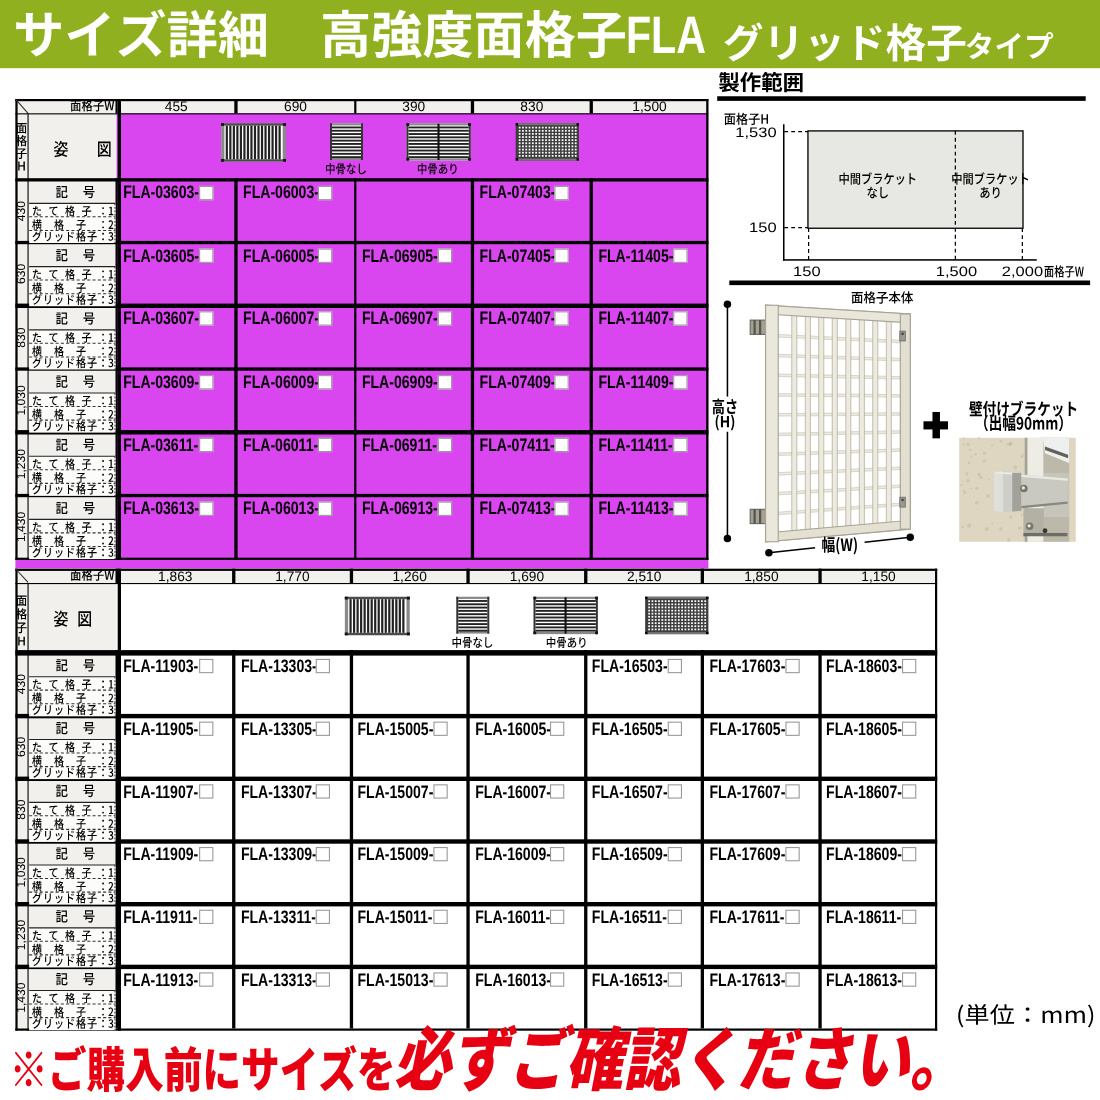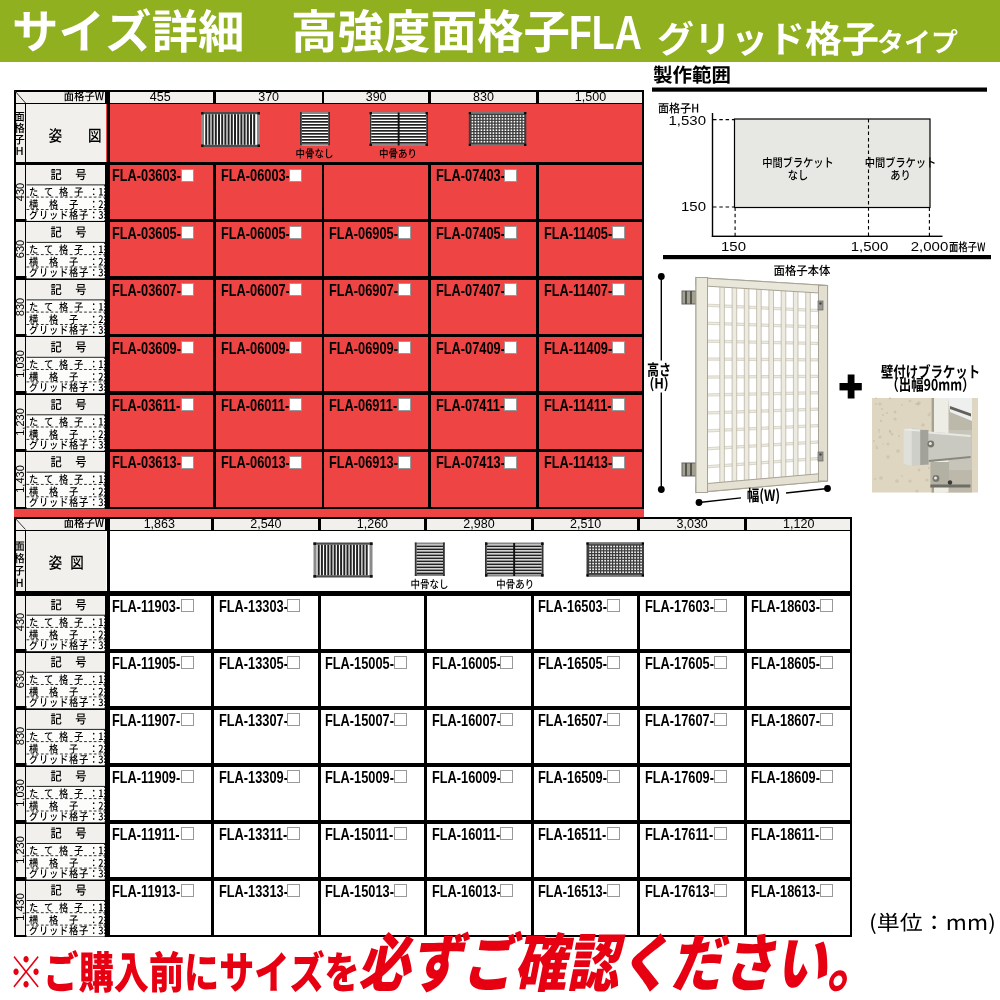--- a/index.html
+++ b/index.html
@@ -1,17 +1,17 @@
 <!DOCTYPE html>
 <html><head><meta charset="utf-8"><style>
 html,body{margin:0;padding:0;width:1000px;height:1000px;background:#fff;overflow:hidden}
 body{position:relative;font-family:"Liberation Sans",sans-serif}
 </style></head><body>
 <div style="position:absolute;left:0;top:0;width:1000px;height:62px;background:#90b01f"></div>
-<div style="position:absolute;left:14px;top:90px;width:629.5px;height:528px;background:#ef4444">
+<div style="position:absolute;left:14px;top:90px;width:629.5px;height:528px;background:#d946ef">
     <div style="position:absolute;left:0;top:0;width:629.5px;height:13px;background:#f1f0ed"></div>
     <div style="position:absolute;left:0;top:0;width:92px;height:419.3px;background:#f1f0ed"></div>
     <div style="position:absolute;left:0;top:0;width:629.5px;height:2px;background:#000"></div>
     <div style="position:absolute;left:0;top:13px;width:629.5px;height:1.4px;background:#000"></div>
     <div style="position:absolute;left:0;top:71.5px;width:629.5px;height:3.5px;background:#000"></div>
     <div style="position:absolute;left:0;top:128.9px;width:629.5px;height:3.5px;background:#000"></div>
     <div style="position:absolute;left:0;top:186.3px;width:629.5px;height:3.5px;background:#000"></div>
     <div style="position:absolute;left:0;top:243.8px;width:629.5px;height:3.5px;background:#000"></div>
     <div style="position:absolute;left:0;top:301.2px;width:629.5px;height:3.5px;background:#000"></div>
     <div style="position:absolute;left:0;top:358.7px;width:629.5px;height:3.5px;background:#000"></div>
@@ -24,21 +24,21 @@
     <div style="position:absolute;left:90.8px;top:71.5px;width:2.5px;height:346.1px;background:#000"></div>
     <div style="position:absolute;left:199.2px;top:0;width:2.5px;height:13px;background:#000"></div>
     <div style="position:absolute;left:199.2px;top:71.5px;width:2.5px;height:346.1px;background:#000"></div>
     <div style="position:absolute;left:307.6px;top:0;width:2.5px;height:13px;background:#000"></div>
     <div style="position:absolute;left:307.6px;top:71.5px;width:2.5px;height:346.1px;background:#000"></div>
     <div style="position:absolute;left:414.2px;top:0;width:2.5px;height:13px;background:#000"></div>
     <div style="position:absolute;left:414.2px;top:71.5px;width:2.5px;height:346.1px;background:#000"></div>
     <div style="position:absolute;left:522.2px;top:0;width:2.5px;height:13px;background:#000"></div>
     <div style="position:absolute;left:522.2px;top:71.5px;width:2.5px;height:346.1px;background:#000"></div>
     <div style="position:absolute;left:92px;top:0;width:108.5px;height:13px;line-height:14px;text-align:center;font-size:12.5px;font-family:'Liberation Sans';color:#000">455</div>
-    <div style="position:absolute;left:200.5px;top:0;width:108.3px;height:13px;line-height:14px;text-align:center;font-size:12.5px;font-family:'Liberation Sans';color:#000">370</div>
+    <div style="position:absolute;left:200.5px;top:0;width:108.3px;height:13px;line-height:14px;text-align:center;font-size:12.5px;font-family:'Liberation Sans';color:#000">690</div>
     <div style="position:absolute;left:308.8px;top:0;width:106.7px;height:13px;line-height:14px;text-align:center;font-size:12.5px;font-family:'Liberation Sans';color:#000">390</div>
     <div style="position:absolute;left:415.5px;top:0;width:108.0px;height:13px;line-height:14px;text-align:center;font-size:12.5px;font-family:'Liberation Sans';color:#000">830</div>
     <div style="position:absolute;left:523.5px;top:0;width:106.0px;height:13px;line-height:14px;text-align:center;font-size:12.5px;font-family:'Liberation Sans';color:#000">1,500</div>
     <div style="position:absolute;left:-11.5px;top:93.9px;width:34px;height:16px;line-height:16px;text-align:center;font-size:11px;font-family:'Liberation Sans';transform:rotate(-90deg);transform-origin:center">430</div>
     <div style="position:absolute;left:-11.5px;top:151.4px;width:34px;height:16px;line-height:16px;text-align:center;font-size:11px;font-family:'Liberation Sans';transform:rotate(-90deg);transform-origin:center">630</div>
     <div style="position:absolute;left:-11.5px;top:208.8px;width:34px;height:16px;line-height:16px;text-align:center;font-size:11px;font-family:'Liberation Sans';transform:rotate(-90deg);transform-origin:center">830</div>
     <div style="position:absolute;left:-11.5px;top:266.3px;width:34px;height:16px;line-height:16px;text-align:center;font-size:11px;font-family:'Liberation Sans';transform:rotate(-90deg);transform-origin:center">1,030</div>
     <div style="position:absolute;left:-11.5px;top:323.7px;width:34px;height:16px;line-height:16px;text-align:center;font-size:11px;font-family:'Liberation Sans';transform:rotate(-90deg);transform-origin:center">1,230</div>
     <div style="position:absolute;left:-11.5px;top:381.2px;width:34px;height:16px;line-height:16px;text-align:center;font-size:11px;font-family:'Liberation Sans';transform:rotate(-90deg);transform-origin:center">1,430</div>
     <div>
@@ -134,26 +134,26 @@
     <div style="position:absolute;left:303.6px;top:74.4px;width:3px;height:343.7px;background:#000"></div>
     <div style="position:absolute;left:410.2px;top:0;width:3px;height:12.5px;background:#000"></div>
     <div style="position:absolute;left:410.2px;top:74.4px;width:3px;height:343.7px;background:#000"></div>
     <div style="position:absolute;left:516.8px;top:0;width:3px;height:12.5px;background:#000"></div>
     <div style="position:absolute;left:516.8px;top:74.4px;width:3px;height:343.7px;background:#000"></div>
     <div style="position:absolute;left:623.4px;top:0;width:3px;height:12.5px;background:#000"></div>
     <div style="position:absolute;left:623.4px;top:74.4px;width:3px;height:343.7px;background:#000"></div>
     <div style="position:absolute;left:729.9px;top:0;width:3px;height:12.5px;background:#000"></div>
     <div style="position:absolute;left:729.9px;top:74.4px;width:3px;height:343.7px;background:#000"></div>
     <div style="position:absolute;left:92px;top:0;width:106.6px;height:12.5px;line-height:14px;text-align:center;font-size:12.5px;font-family:'Liberation Sans';color:#000">1,863</div>
-    <div style="position:absolute;left:198.6px;top:0;width:106.5px;height:12.5px;line-height:14px;text-align:center;font-size:12.5px;font-family:'Liberation Sans';color:#000">2,540</div>
+    <div style="position:absolute;left:198.6px;top:0;width:106.5px;height:12.5px;line-height:14px;text-align:center;font-size:12.5px;font-family:'Liberation Sans';color:#000">1,770</div>
     <div style="position:absolute;left:305.1px;top:0;width:106.6px;height:12.5px;line-height:14px;text-align:center;font-size:12.5px;font-family:'Liberation Sans';color:#000">1,260</div>
-    <div style="position:absolute;left:411.7px;top:0;width:106.6px;height:12.5px;line-height:14px;text-align:center;font-size:12.5px;font-family:'Liberation Sans';color:#000">2,980</div>
+    <div style="position:absolute;left:411.7px;top:0;width:106.6px;height:12.5px;line-height:14px;text-align:center;font-size:12.5px;font-family:'Liberation Sans';color:#000">1,690</div>
     <div style="position:absolute;left:518.3px;top:0;width:106.6px;height:12.5px;line-height:14px;text-align:center;font-size:12.5px;font-family:'Liberation Sans';color:#000">2,510</div>
-    <div style="position:absolute;left:624.9px;top:0;width:106.5px;height:12.5px;line-height:14px;text-align:center;font-size:12.5px;font-family:'Liberation Sans';color:#000">3,030</div>
-    <div style="position:absolute;left:731.4px;top:0;width:106.6px;height:12.5px;line-height:14px;text-align:center;font-size:12.5px;font-family:'Liberation Sans';color:#000">1,120</div>
+    <div style="position:absolute;left:624.9px;top:0;width:106.5px;height:12.5px;line-height:14px;text-align:center;font-size:12.5px;font-family:'Liberation Sans';color:#000">1,850</div>
+    <div style="position:absolute;left:731.4px;top:0;width:106.6px;height:12.5px;line-height:14px;text-align:center;font-size:12.5px;font-family:'Liberation Sans';color:#000">1,150</div>
     <div style="position:absolute;left:-11.5px;top:97.0px;width:34px;height:16px;line-height:16px;text-align:center;font-size:11px;font-family:'Liberation Sans';transform:rotate(-90deg);transform-origin:center">430</div>
     <div style="position:absolute;left:-11.5px;top:154.1px;width:34px;height:16px;line-height:16px;text-align:center;font-size:11px;font-family:'Liberation Sans';transform:rotate(-90deg);transform-origin:center">630</div>
     <div style="position:absolute;left:-11.5px;top:211.1px;width:34px;height:16px;line-height:16px;text-align:center;font-size:11px;font-family:'Liberation Sans';transform:rotate(-90deg);transform-origin:center">830</div>
     <div style="position:absolute;left:-11.5px;top:268.2px;width:34px;height:16px;line-height:16px;text-align:center;font-size:11px;font-family:'Liberation Sans';transform:rotate(-90deg);transform-origin:center">1,030</div>
     <div style="position:absolute;left:-11.5px;top:325.2px;width:34px;height:16px;line-height:16px;text-align:center;font-size:11px;font-family:'Liberation Sans';transform:rotate(-90deg);transform-origin:center">1,230</div>
     <div style="position:absolute;left:-11.5px;top:382.3px;width:34px;height:16px;line-height:16px;text-align:center;font-size:11px;font-family:'Liberation Sans';transform:rotate(-90deg);transform-origin:center">1,430</div>
     <div>
       <div style="position:absolute;left:98.0px;top:82.5px;font-size:16.4px;font-weight:bold;font-family:'Liberation Sans';transform:scaleX(0.78);transform-origin:0 0;white-space:nowrap;line-height:13px">FLA-11903-</div>
       <div style="position:absolute;left:166.7px;top:81.8px;width:11px;height:11px;border:1.2px solid #999;background:#fff"></div>
       <div style="position:absolute;left:204.6px;top:82.5px;font-size:16.4px;font-weight:bold;font-family:'Liberation Sans';transform:scaleX(0.78);transform-origin:0 0;white-space:nowrap;line-height:13px">FLA-13303-</div>

